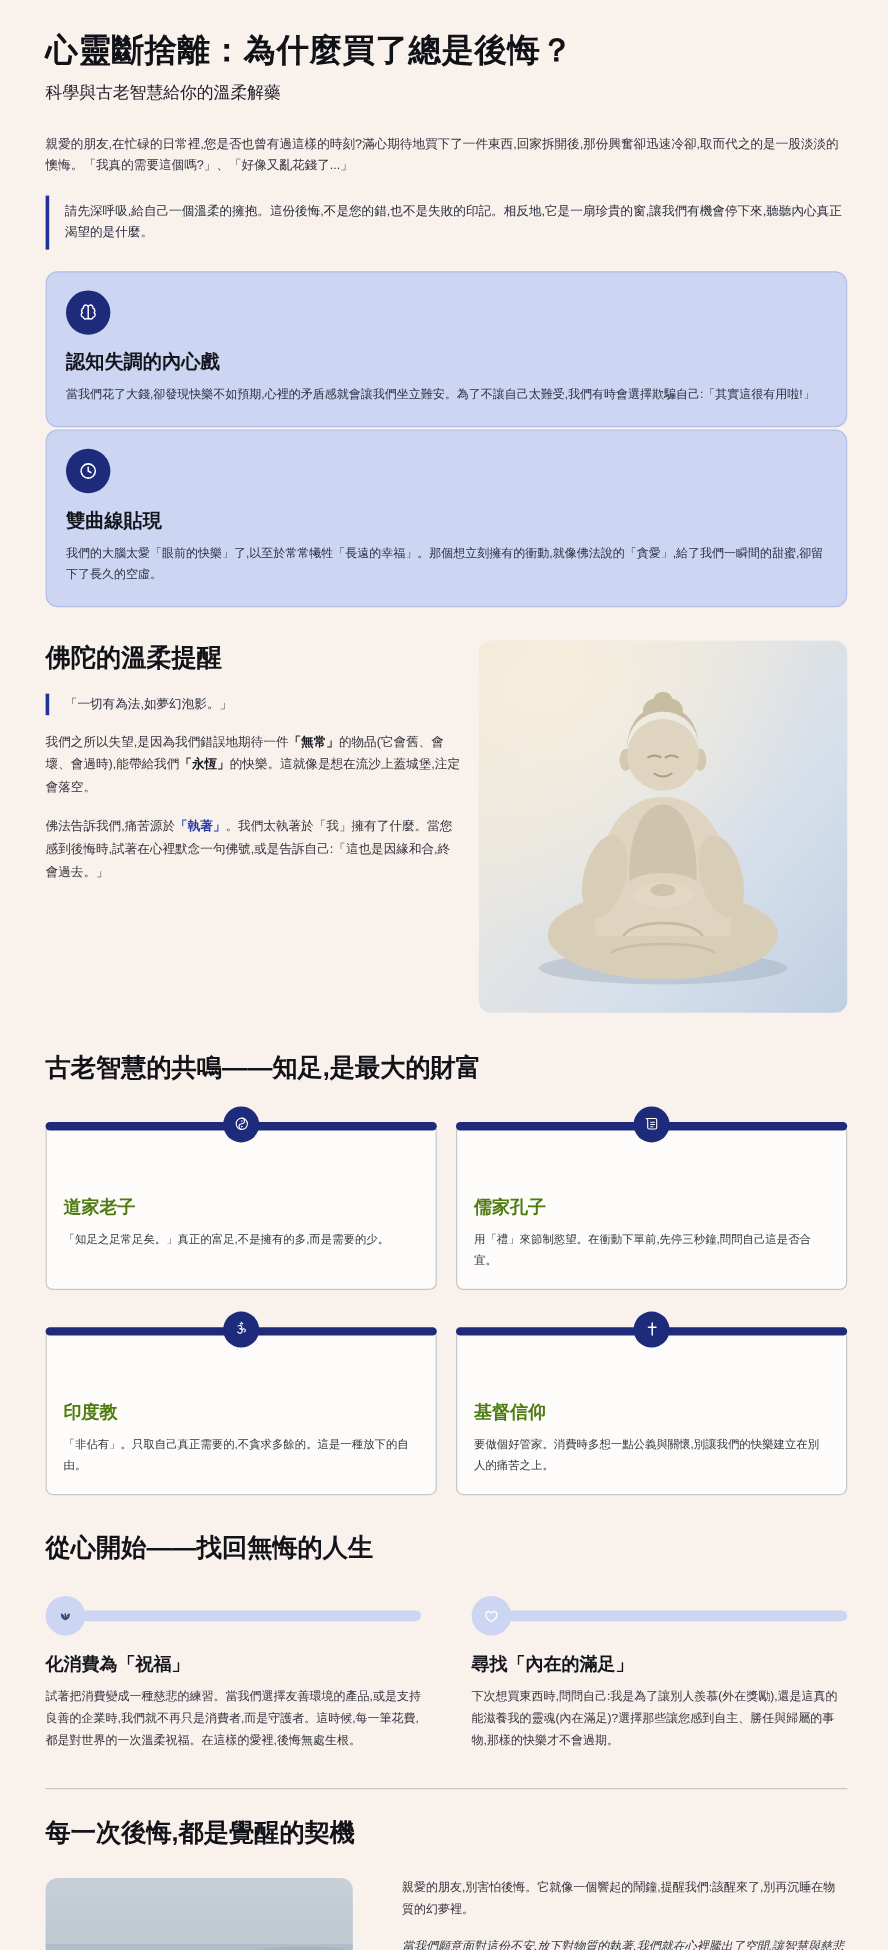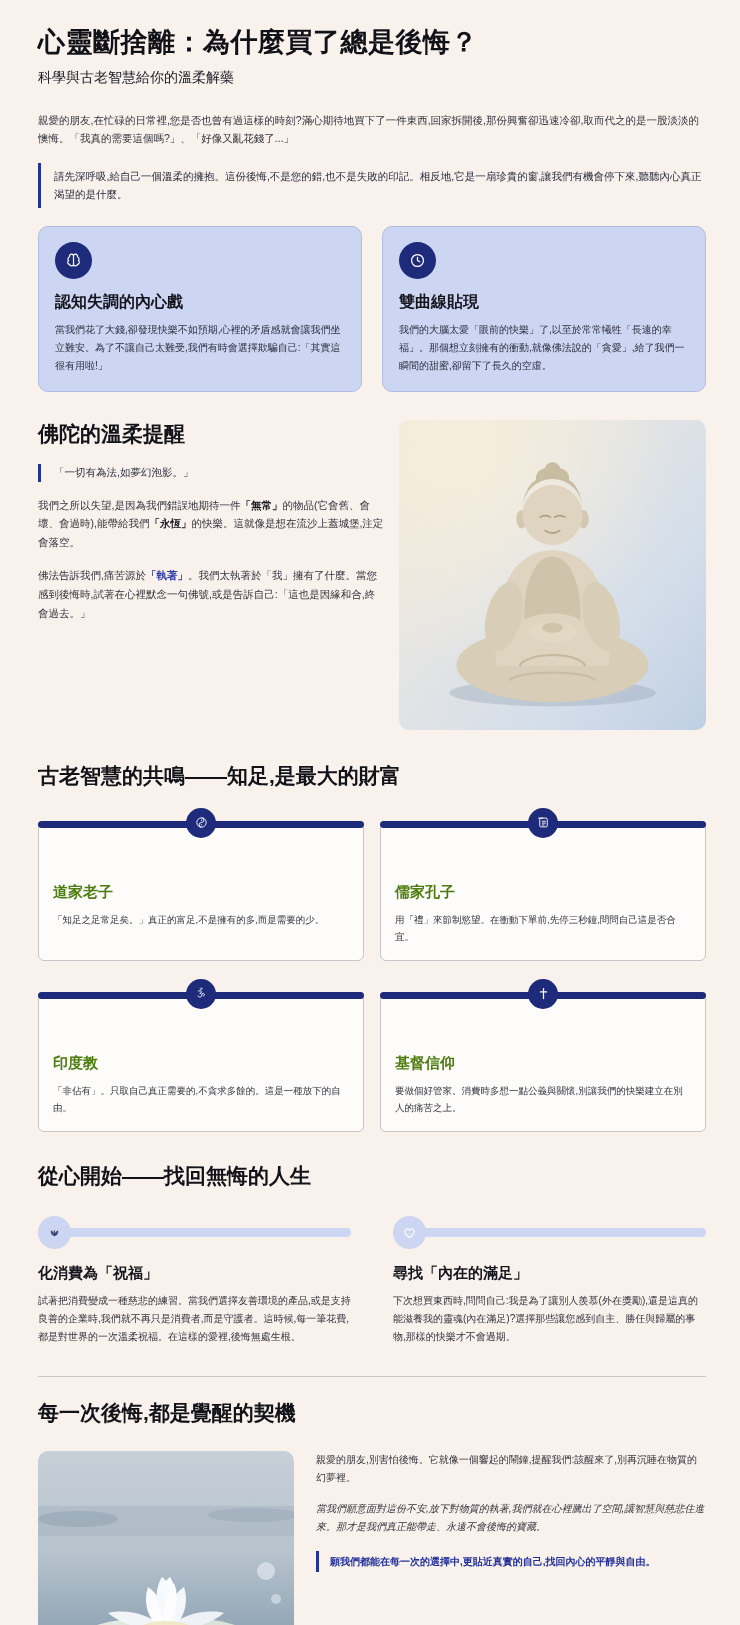--- a/index.html
+++ b/index.html
@@ -17,21 +17,21 @@
   .intro { font-size: 10.5px; line-height: 1.75; color:#33333d; margin-top: 24px; }
 
   .callout {
     margin-top: 15px;
     border-left: 3px solid #22329b;
     padding: 4px 0 4px 13px;
     font-size: 10.5px; line-height: 1.75; color:#2a2d3f;
   }
 
   
-  .psych-grid { display:grid; grid-template-columns: 1fr 1fr; gap: 20px; margin-top: 18px; }
+  .psych-grid { display:grid; grid-template-columns: 1fr; gap: 2px; margin-top: 18px; }
   .pcard {
     background:#ccd5f1; border:1px solid #b2bde4; border-radius: 10px;
     padding: 15px 16px 16px 16px;
   }
   .icon-circle {
     width: 37px; height: 37px; border-radius: 50%; background:#1e2a7a;
     display:flex; align-items:center; justify-content:center;
   }
   .icon-circle svg { width: 19px; height: 19px; }
   .pcard h3 { font-size: 16px; font-weight: 700; margin-top: 13px; color:#15151d; }
@@ -94,21 +94,21 @@
 
   hr.divider { border:none; border-top:1px solid #cdc5bf; margin-top: 30px; }
 
   
   .awake-head { margin-top: 22px; }
   .awake-grid { display:grid; grid-template-columns: 256px 1fr; column-gap: 22px; margin-top: 24px; }
   .lotus-img {
     width: 256px; height: 252px; border-radius: 10px; overflow:hidden;
     background: linear-gradient(180deg, #c7cfd7 0%, #b7c3cd 40%, #8da2b3 75%, #5f7b91 100%);
   }
-  .awake-text p { font-size: 10px; line-height: 1.8; color:#33333d; }
+  .awake-text p { font-size: 10px; line-height: 1.8; color:#33333d;margin-left:19px; }
   .awake-text p + p { margin-top: 13px; font-style: italic; }
   .final-blessing {
     margin-top: 15px; border-left: 3px solid #22329b; padding: 2px 0 2px 11px;
     font-size: 10px; font-weight: 700; color:#23309a; line-height: 1.7;
   }
 </style>
 </head>
 <body>
 
 <div class="wrap">

